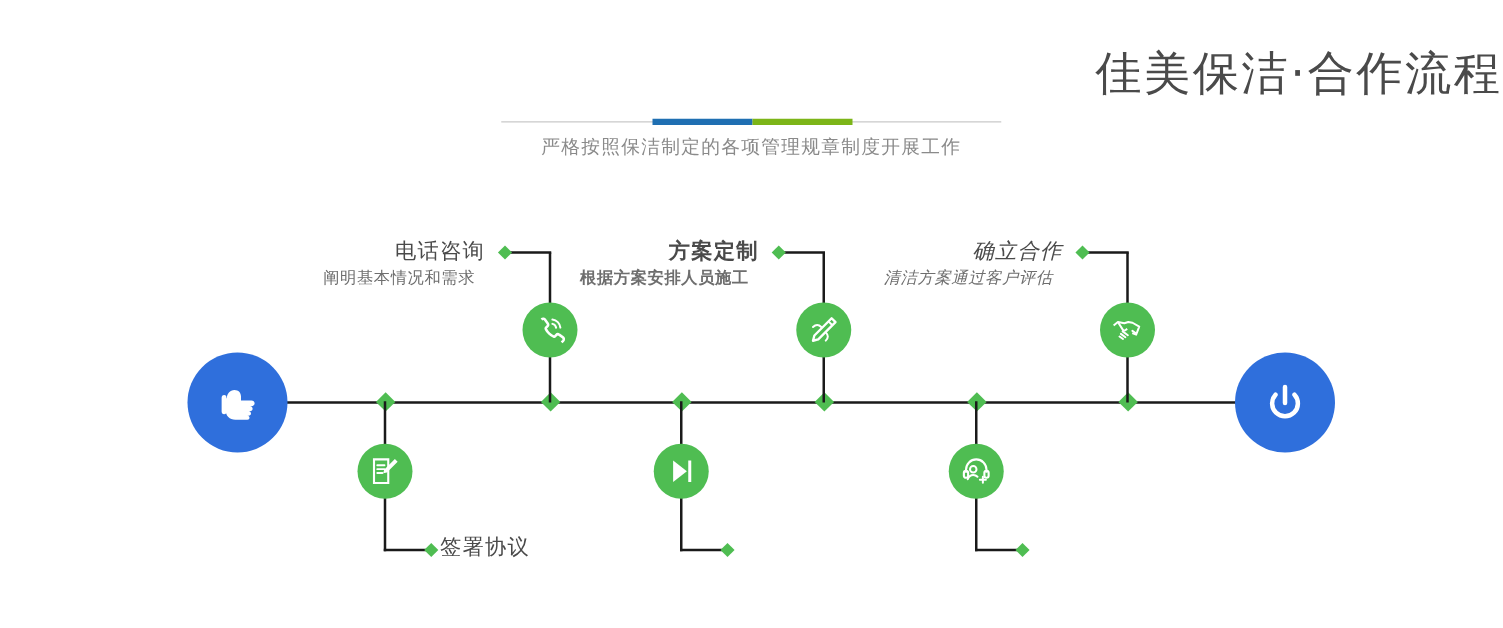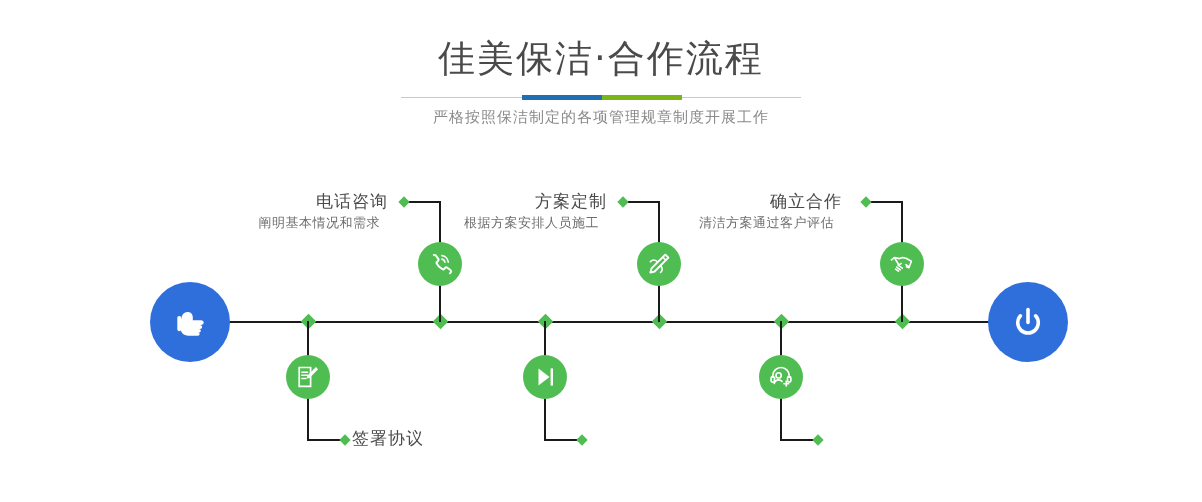--- a/index.html
+++ b/index.html
@@ -24,21 +24,21 @@
     left: 0;
     top: 0;
     width: 1202px;
     height: 145px;
   }
   .page-title {
     position: absolute;
     left: 0;
     top: 36px;
     width: 1202px;
-    text-align: center;
+    text-align: right;
     font-size: 37px;
     line-height: 46px;
     letter-spacing: 2px;
     color: #4a4a4a;
     font-weight: normal;
   }
   .divider-wrap {
     position: absolute;
     left: 401px;
     top: 95px;
@@ -260,21 +260,21 @@
     <div class="node-circle" style="left:637px; top:242px;">
       <span>
         <svg width="26" height="26" viewBox="0 0 26 26">
           <path fill="none" stroke="#ffffff" stroke-width="1.9" stroke-linejoin="round" d="M19.3 3.6l3.1 3.1L8.6 20.5l-4.2 1.1 1.1-4.2z"></path>
           <line x1="16.8" y1="6.1" x2="19.9" y2="9.2" stroke="#ffffff" stroke-width="1.5"></line>
           <path fill="none" stroke="#ffffff" stroke-width="1.6" stroke-linecap="round" d="M4.4 10.6c2.2-2.2 4.5-2.2 6.6 0"></path>
           <path fill="none" stroke="#ffffff" stroke-width="1.6" stroke-linecap="round" d="M14.6 14.9c2.2 2.2 2.2 4.5 0 6.6"></path>
         </svg>
       </span>
     </div>
-    <div class="label align-right" style="left:7px; top:190px; width:600px;">
+    <div class="label align-right" style="left:7px; top:190px; width:600px;font-weight:bold;">
       <div class="lbl-title">方案定制</div>
       <div class="lbl-desc" style="padding-right:8px;">根据方案安排人员施工</div>
     </div>
 
     <div class="diamond" style="left:776px; top:316px;"></div>
     <div class="v-line" style="left:780px; top:321px; height:120px;"></div>
     <div class="h-line" style="left:780px; top:439px; width:38px;"></div>
     <div class="diamond small" style="left:814px; top:436px;"></div>
     <div class="node-circle" style="left:759px; top:355px;">
       <span>
@@ -299,19 +299,19 @@
         <svg width="26" height="26" viewBox="0 0 26 26">
           <path fill="none" stroke="#ffffff" stroke-width="1.6" stroke-linejoin="round" d="M1.9 9.4l3.4-2.8 5.2 1 3.1-1 3.4.6 5.4 3.1-2.5 6.4-3.1-1.2"></path>
           <path fill="none" stroke="#ffffff" stroke-width="1.6" stroke-linejoin="round" d="M5.3 6.6l3.9 6.1c.5.8 1.3 1 2 .5l1.6-1.1"></path>
           <line x1="9.1" y1="14.1" x2="13.3" y2="17.2" stroke="#ffffff" stroke-width="1.6" stroke-linecap="round"></line>
           <line x1="7.7" y1="16.1" x2="11.3" y2="18.8" stroke="#ffffff" stroke-width="1.6" stroke-linecap="round"></line>
           <line x1="6.6" y1="18.2" x2="9.4" y2="20.2" stroke="#ffffff" stroke-width="1.6" stroke-linecap="round"></line>
           <line x1="16.9" y1="13.7" x2="19.4" y2="15.4" stroke="#ffffff" stroke-width="1.6" stroke-linecap="round"></line>
         </svg>
       </span>
     </div>
-    <div class="label align-right" style="left:242px; top:190px; width:600px;">
+    <div class="label align-right" style="left:250px; top:190px; width:600px;font-style:italic;">
       <div class="lbl-title">确立合作</div>
       <div class="lbl-desc" style="padding-right:8px;">清洁方案通过客户评估</div>
     </div>
 
   </div>
 </div>
 
 </body></html>

